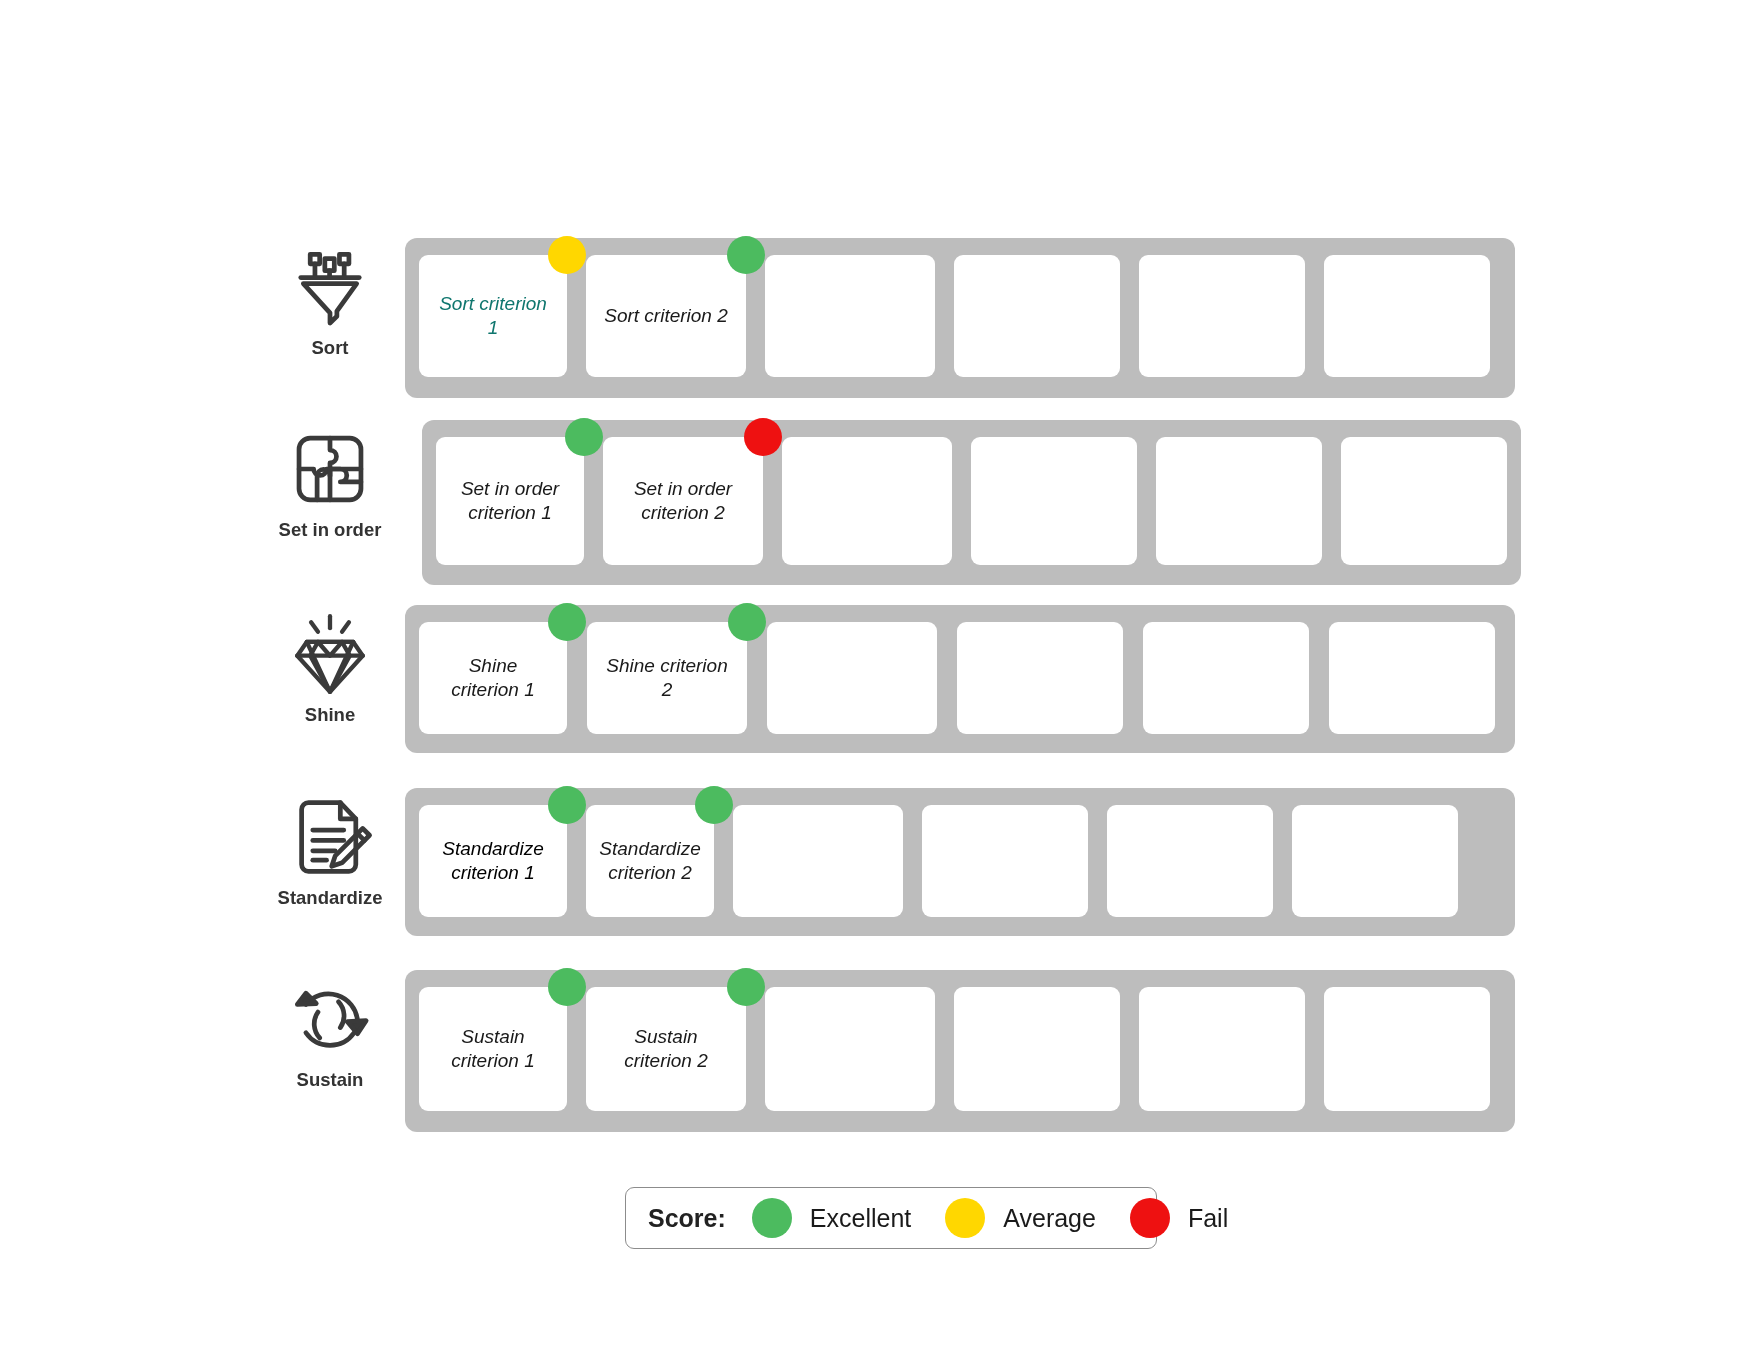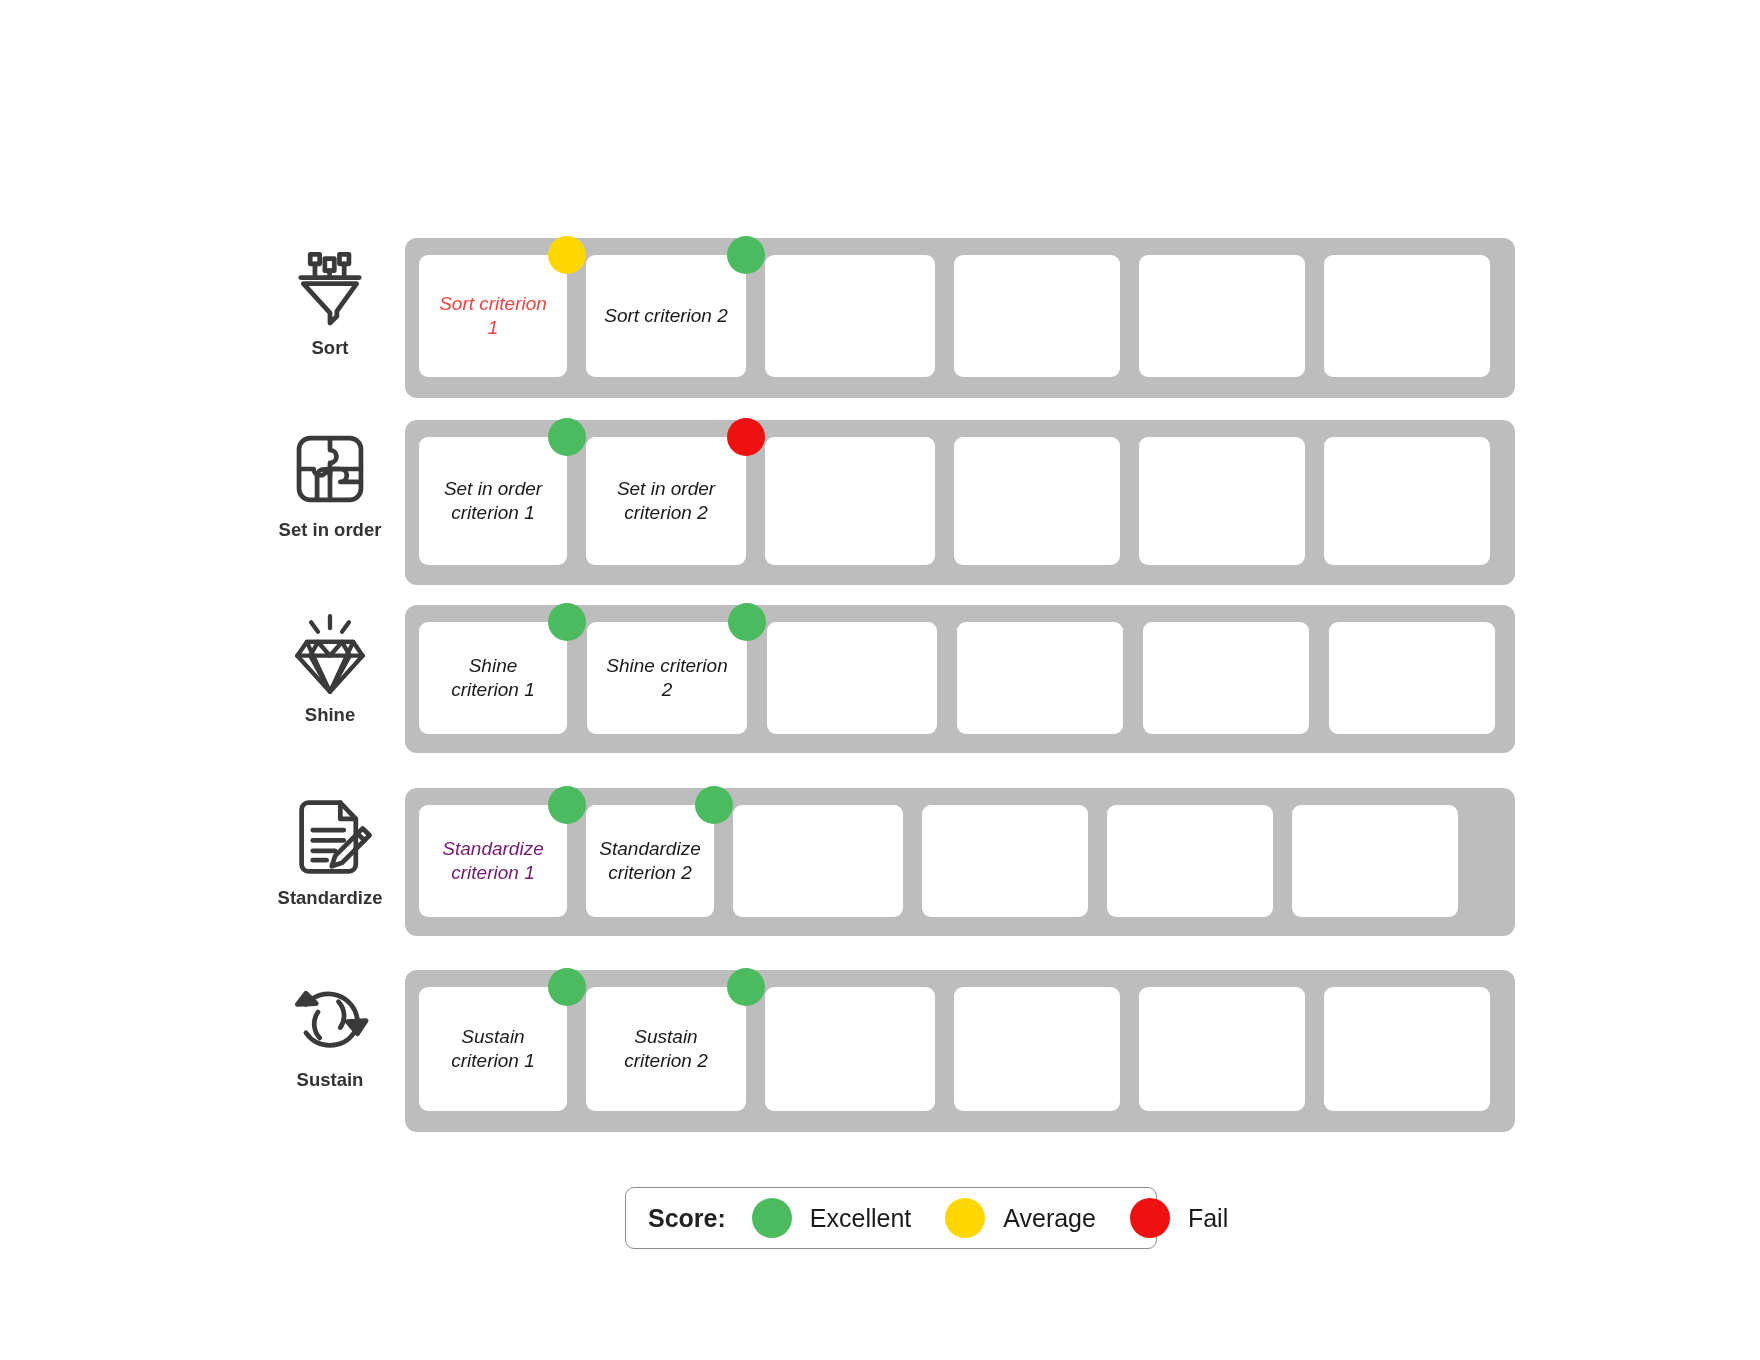--- a/index.html
+++ b/index.html
@@ -158,21 +158,21 @@
       <line x1="66.5" y1="23" x2="66.5" y2="38"></line>
       <line x1="16" y1="39" x2="84" y2="39"></line>
       <path d="M19 46 L50 80 L50 92 L58 84 L58 78 L81 46 Z"></path>
     </svg>
         </div>
         <div class="row-label">Sort</div>
       </div>
       <div class="band" style="width: 1110px; height: 160px; background: rgb(189, 189, 189); margin-left: 0px;">
         <div class="card-wrap">
           <div class="card" style="width: 148px; height: 122px; background: rgb(255, 255, 255);">
-            <div class="card-text" style="color: #ef4444; text-align: center;">Sort criterion 1</div>
+            <div class="card-text" style="color: #0f766e; text-align: center;">Sort criterion 1</div>
           </div>
           <div class="dot" style="background: rgb(255, 215, 0);"></div>
         </div>
         <div class="card-wrap">
           <div class="card" style="width: 160px; height: 122px; background: rgb(255, 255, 255);">
             <div class="card-text" style="color: rgb(26, 26, 26);">Sort criterion 2</div>
           </div>
           <div class="dot" style="background: rgb(76, 187, 95);"></div>
         </div>
         <div class="card-wrap">
@@ -205,21 +205,21 @@
       <path d="M50 14 L50 28 a7.5 7.5 0 1 1 0 15 L50 50"></path>
       <path d="M14 50 L31 50 a7.5 7.5 0 1 0 15 0 L50 50"></path>
       <path d="M50 50 L50 58 a7.5 7.5 0 1 0 -15 0 L35 86"></path>
       <path d="M50 50 L62 50 a7.5 7.5 0 1 1 0 15 L86 65"></path>
       <path d="M50 50 L50 86"></path>
       <path d="M50 50 L86 50"></path>
     </svg>
         </div>
         <div class="row-label">Set in order</div>
       </div>
-      <div class="band" style="width: 1110px; height: 165px; background: rgb(189, 189, 189); margin-left: 0px;">
+      <div class="band" style="width: 1110px; height: 165px; background: rgb(189, 189, 189); margin-left: 17px;">
         <div class="card-wrap">
           <div class="card" style="width: 148px; height: 128px; background: rgb(255, 255, 255);">
             <div class="card-text" style="color: rgb(26, 26, 26);">Set in order criterion 1</div>
           </div>
           <div class="dot" style="background: rgb(76, 187, 95);"></div>
         </div>
         <div class="card-wrap">
           <div class="card" style="width: 160px; height: 128px; background: rgb(255, 255, 255);">
             <div class="card-text" style="color: rgb(26, 26, 26);">Set in order criterion 2</div>
           </div>
@@ -313,21 +313,21 @@
       <line x1="30" y1="77" x2="46" y2="77"></line>
       <path d="M88 40 L96 48 L64 80 L52 84 L56 72 Z"></path>
       <line x1="82" y1="46" x2="90" y2="54"></line>
     </svg>
         </div>
         <div class="row-label">Standardize</div>
       </div>
       <div class="band" style="width: 1110px; height: 148px; background: rgb(189, 189, 189); margin-left: 0px;">
         <div class="card-wrap">
           <div class="card" style="width: 148px; height: 112px; background: rgb(255, 255, 255);">
-            <div class="card-text" style="color: #701a75;">Standardize criterion 1</div>
+            <div class="card-text" style="color: #000000;">Standardize criterion 1</div>
           </div>
           <div class="dot" style="background: rgb(76, 187, 95);"></div>
         </div>
         <div class="card-wrap">
           <div class="card" style="width: 128px; height: 112px; background: rgb(255, 255, 255);">
             <div class="card-text" style="color: rgb(26, 26, 26);">Standardize criterion 2</div>
           </div>
           <div class="dot" style="background: rgb(76, 187, 95);"></div>
         </div>
         <div class="card-wrap">

